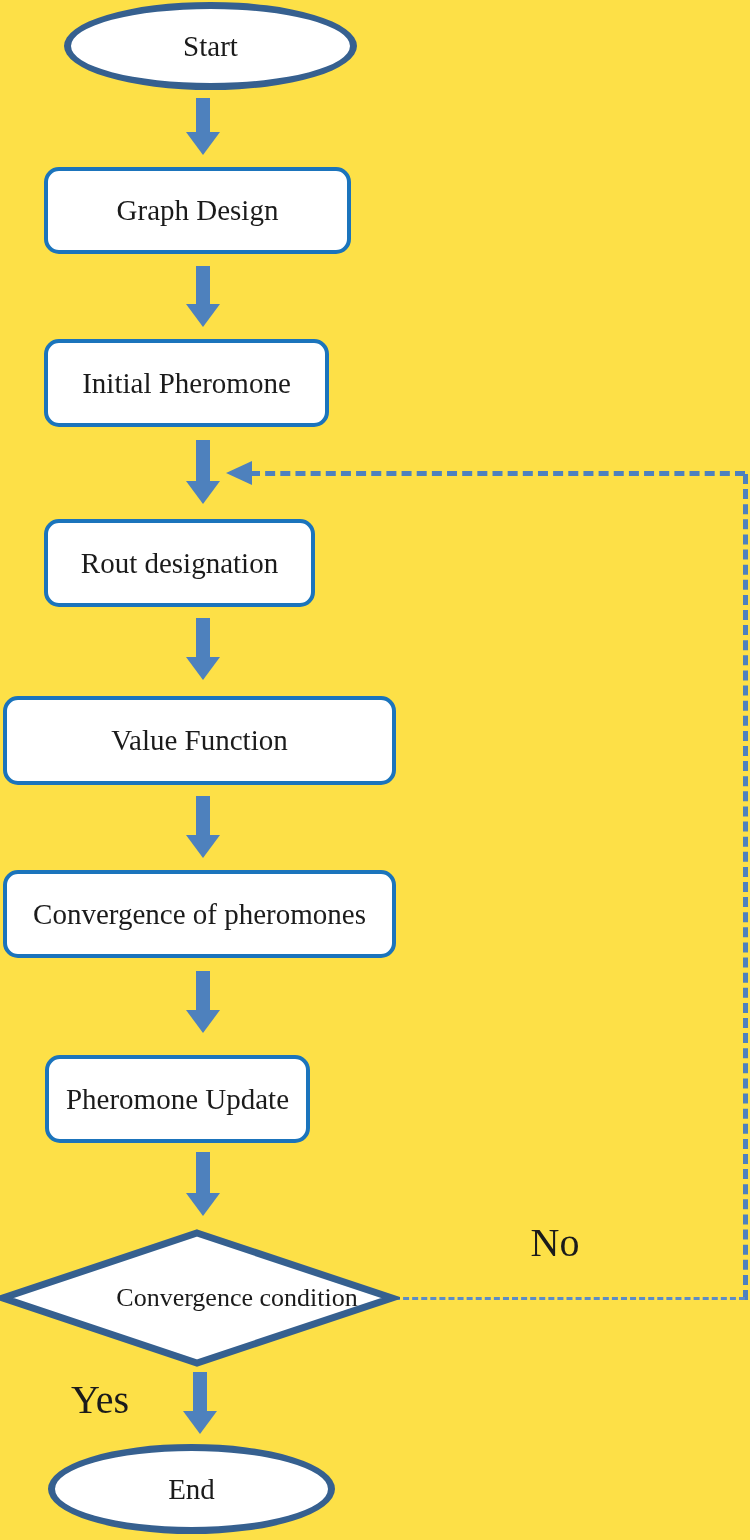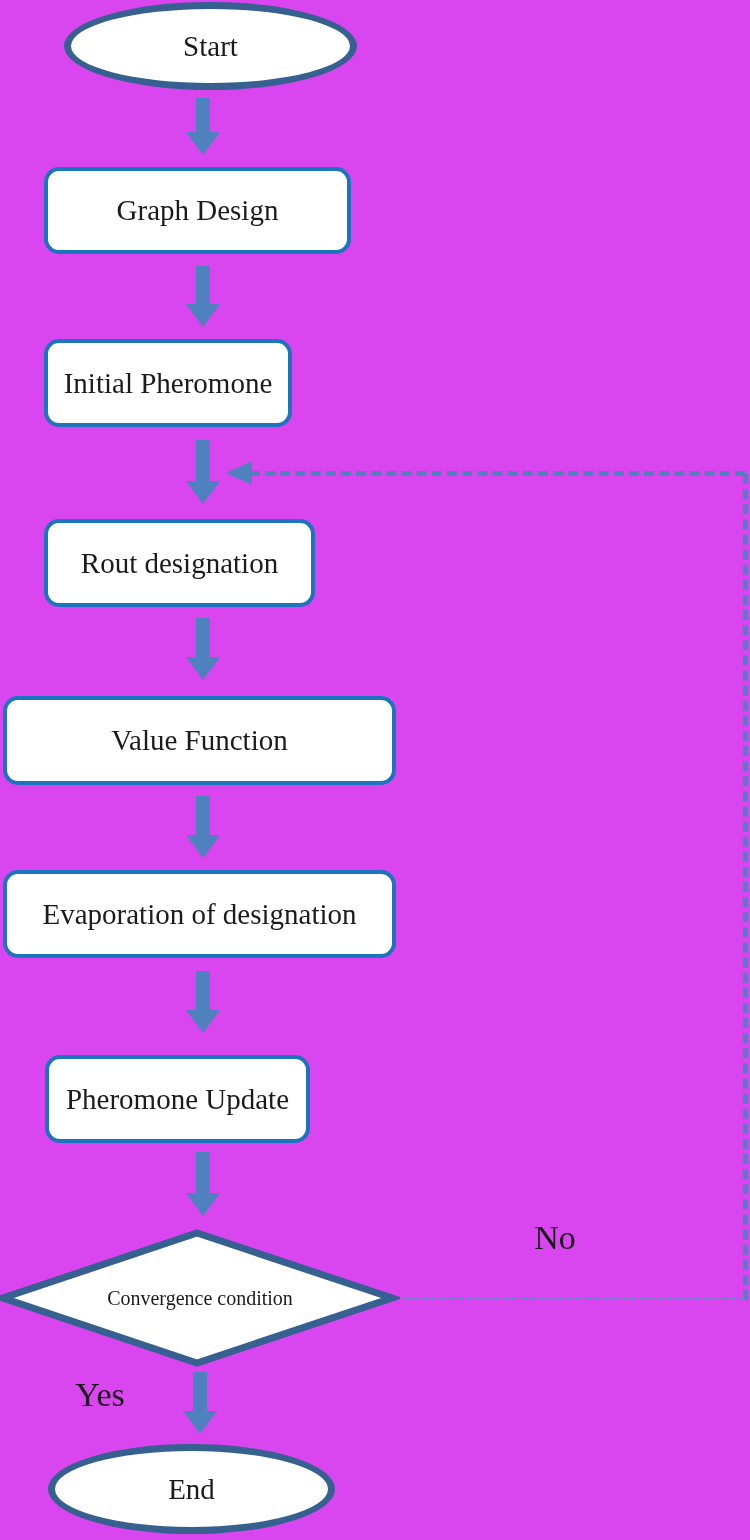--- a/index.html
+++ b/index.html
@@ -1,20 +1,20 @@
 <!DOCTYPE html>
 <html><head>
 <meta charset="utf-8">
 <style>
   html, body { margin: 0; padding: 0; background: #ffffff; }
   #canvas {
     position: relative;
     width: 750px;
     height: 1540px;
-    background: #d946ef;
+    background: #fde047;
     font-family: "Liberation Serif", "DejaVu Serif", serif;
     color: #1b1b1b;
     overflow: hidden;
   }
 
   
   .node {
     position: absolute;
     box-sizing: border-box;
     display: flex;
@@ -38,21 +38,22 @@
     position: absolute;
     left: 0; top: 1228;
   }
   .diamond-label {
     position: absolute;
     left: 0; top: 0;
     width: 100%; height: 100%;
     display: flex;
     align-items: center;
     justify-content: center;
-    font-size: 20px;
+    font-size: 26px;
+    padding-left: 37px;
   }
 
   
   .arrow {
     position: absolute;
     width: 34px;
     display: flex;
     flex-direction: column;
     align-items: center;
   }
@@ -88,21 +89,21 @@
     left: 226px; top: 461px;
     width: 0; height: 0;
     border-top: 12px solid transparent;
     border-bottom: 12px solid transparent;
     border-right: 26px solid #4E81BD;
   }
 
   
   .edge-label {
     position: absolute;
-    font-size: 34px;
+    font-size: 40px;
     width: 90px;
     text-align: center;
   }
 </style>
 </head>
 <body>
 
 <div id="canvas">
 
   <div class="node ellipse" style="left:64px; top:2px; width:293px; height:88px;">
@@ -116,21 +117,21 @@
 
   <div class="node process" style="left:44px; top:167px; width:307px; height:87px;">
     <span>Graph Design</span>
   </div>
 
   <div class="arrow" style="left:186px; top:266px; height:61px;">
     <div class="shaft"></div>
     <div class="head"></div>
   </div>
 
-  <div class="node process" style="left:44px; top:339px; width:248px; height:88px;font-family:Liberation Serif, serif;">
+  <div class="node process" style="left:44px; top:339px; width:285px; height:88px;font-family:Liberation Serif, serif;">
     <span>Initial Pheromone</span>
   </div>
 
   <div class="arrow" style="left:186px; top:440px; height:64px;">
     <div class="shaft"></div>
     <div class="head"></div>
   </div>
 
   <div class="dash-arrowhead"></div>
   <div class="dash-h-top"></div>
@@ -149,21 +150,21 @@
   <div class="node process" style="left:3px; top:696px; width:393px; height:89px;">
     <span>Value Function</span>
   </div>
 
   <div class="arrow" style="left:186px; top:796px; height:62px;">
     <div class="shaft"></div>
     <div class="head"></div>
   </div>
 
   <div class="node process" style="left:3px; top:870px; width:393px; height:88px;">
-    <span>Evaporation of designation</span>
+    <span>Convergence of pheromones</span>
   </div>
 
   <div class="arrow" style="left:186px; top:971px; height:62px;">
     <div class="shaft"></div>
     <div class="head"></div>
   </div>
 
   <div class="node process" style="left:45px; top:1055px; width:265px; height:88px;">
     <span>Pheromone Update</span>
   </div>

